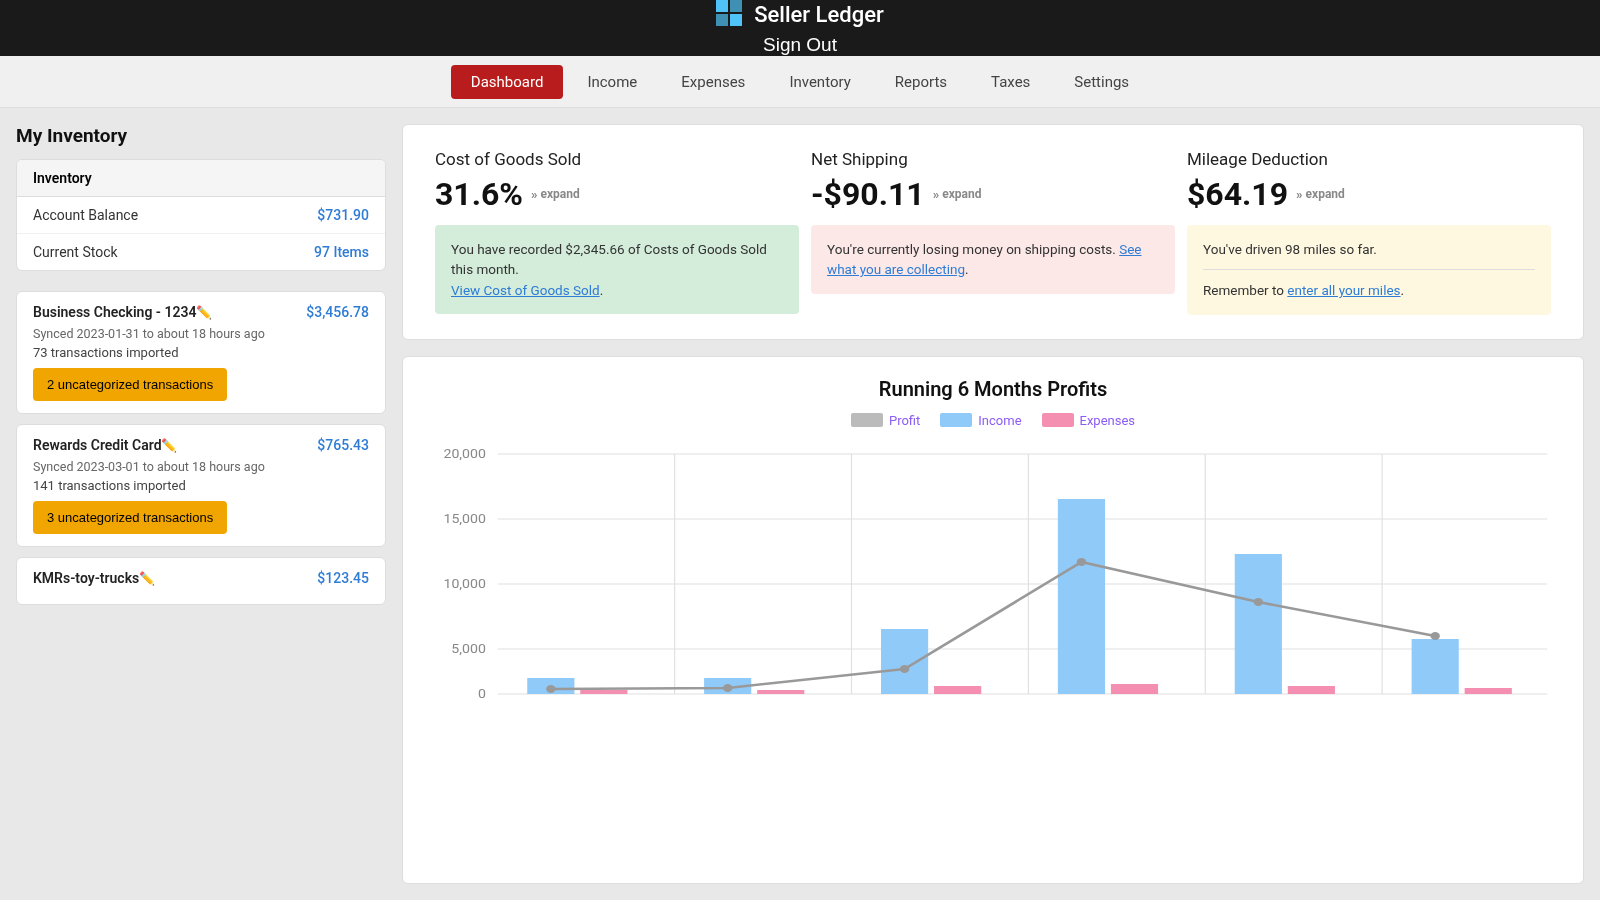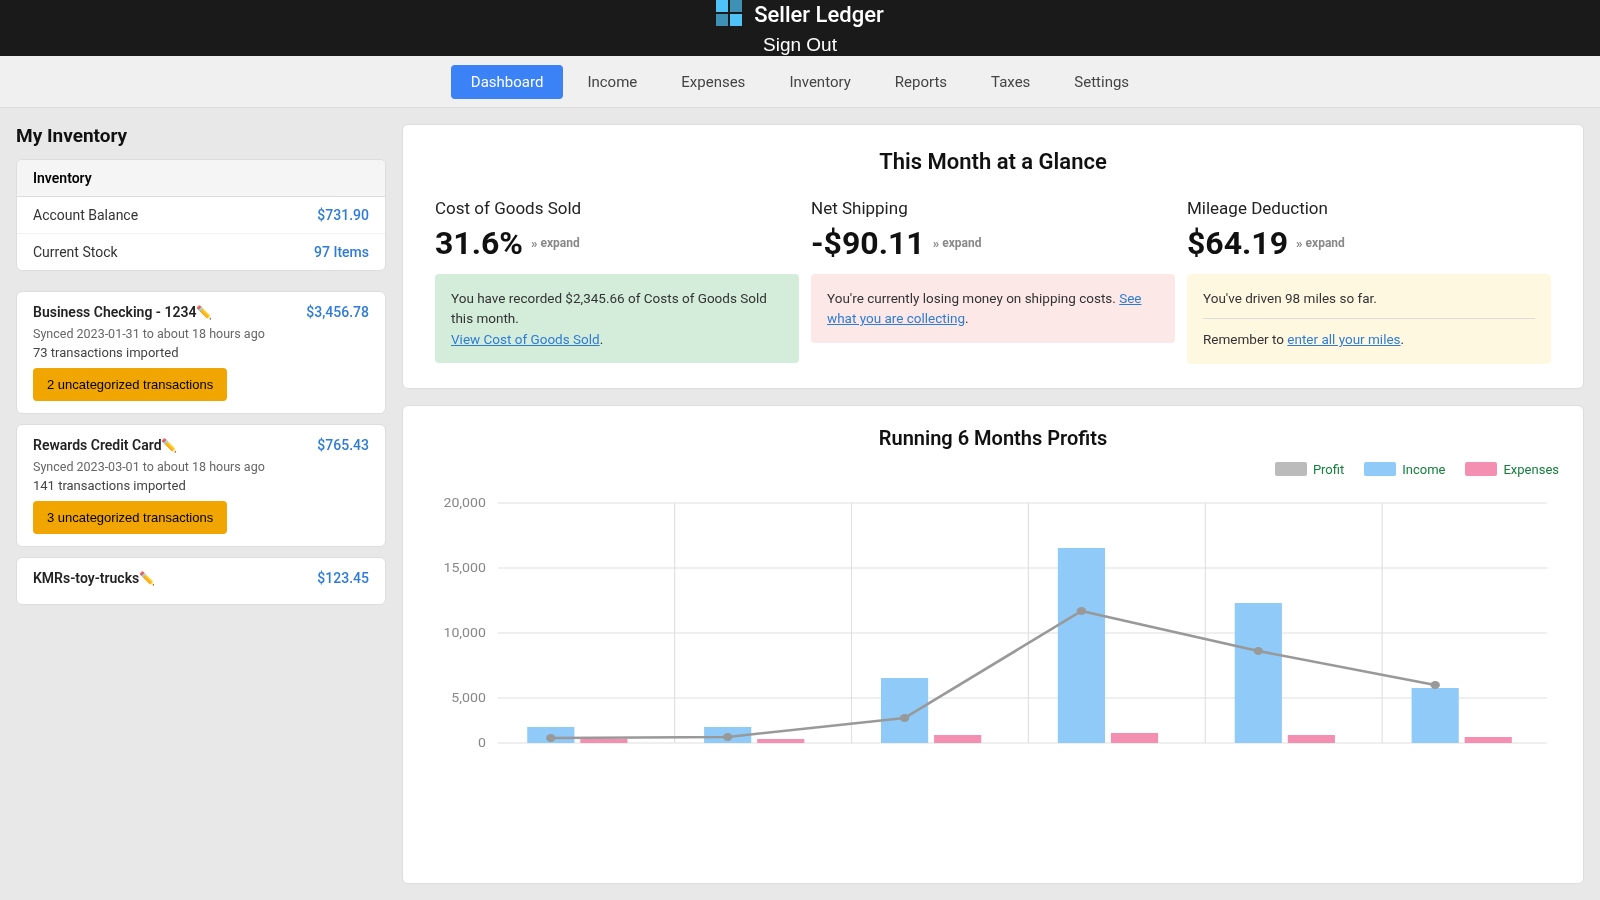--- a/index.html
+++ b/index.html
@@ -50,21 +50,21 @@
     }
     .nav-item {
       padding: 8px 20px;
       border-radius: 4px;
       cursor: pointer;
       font-size: 15px;
       color: #444;
       text-decoration: none;
     }
     .nav-item.active {
-      background: #3b82f6;
+      background: #b91c1c;
       color: white;
     }
 
     
     .main {
       display: flex;
       gap: 0;
       padding: 16px;
       background: #e8e8e8;
       min-height: calc(900px - 56px - 52px);
@@ -255,25 +255,25 @@
     .chart-title {
       text-align: center;
       font-size: 20px;
       font-weight: 600;
       margin-bottom: 12px;
       color: #111;
     }
     .chart-legend {
       display: flex;
       align-items: center;
-      justify-content: flex-end;
+      justify-content: center;
       gap: 20px;
       margin-bottom: 16px;
       font-size: 13px;
-      color: #15803d;
+      color: #8b5cf6;
     }
     .legend-item {
       display: flex;
       align-items: center;
       gap: 6px;
     }
     .legend-swatch {
       width: 32px;
       height: 14px;
       border-radius: 2px;
@@ -365,21 +365,20 @@
           <span class="edit-icon">✏️</span>
         </span>
         <a class="account-balance">$123.45</a>
       </div>
     </div>
   </aside>
 
   <div class="content">
 
     <div class="glance-card">
-      <h2 class="glance-title">This Month at a Glance</h2>
       <div class="glance-grid">
 
         <div class="glance-col">
           <div class="glance-col-label">Cost of Goods Sold</div>
           <div class="glance-value">
             <span>31.6%</span>
             <span class="expand-link">expand</span>
           </div>
           <div class="info-box green">
             You have recorded $2,345.66 of Costs of Goods Sold this month.<br>

